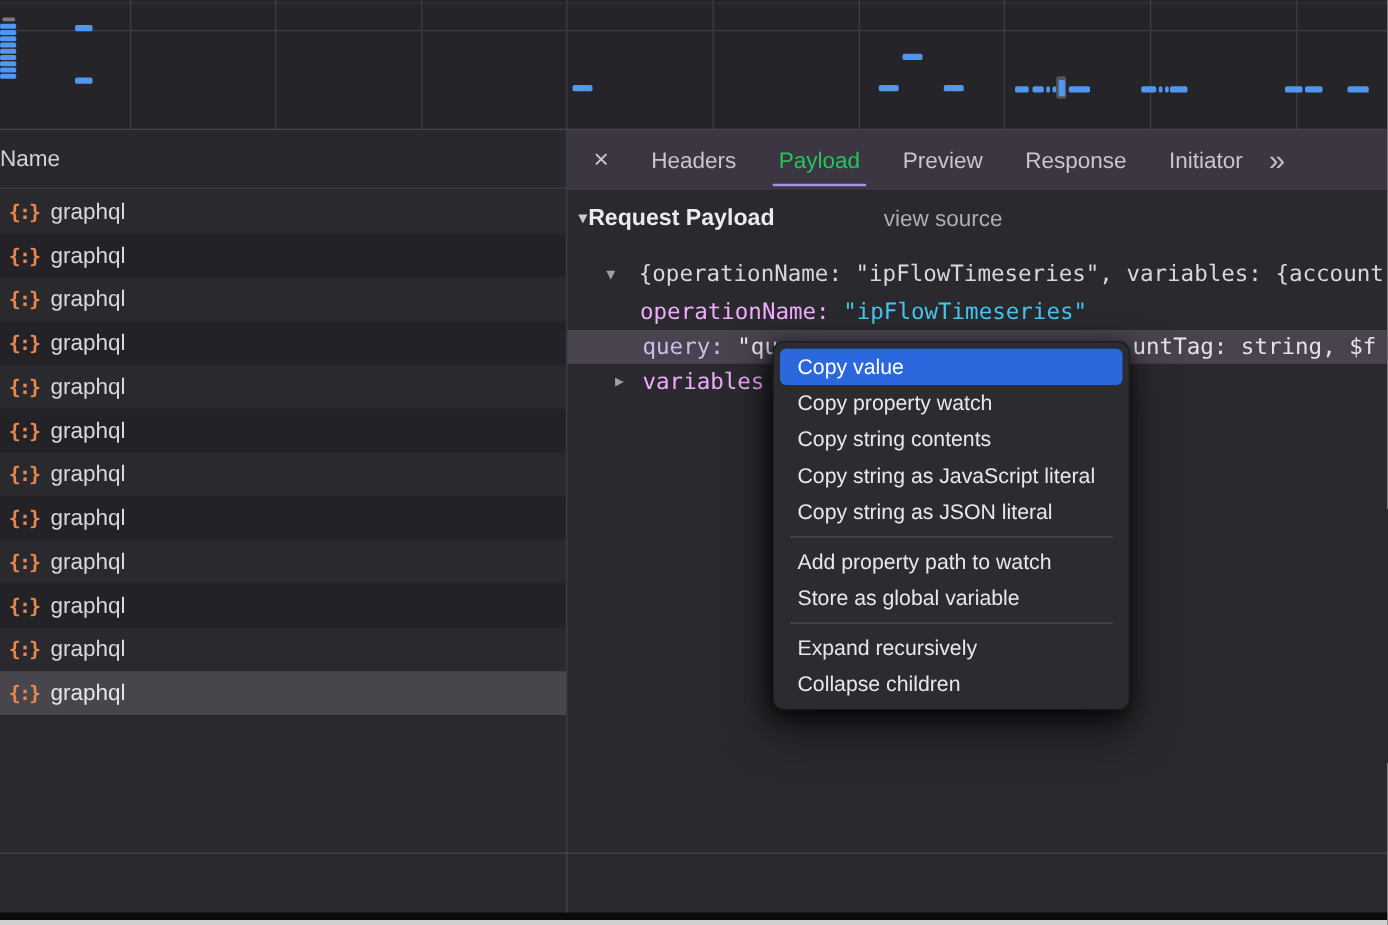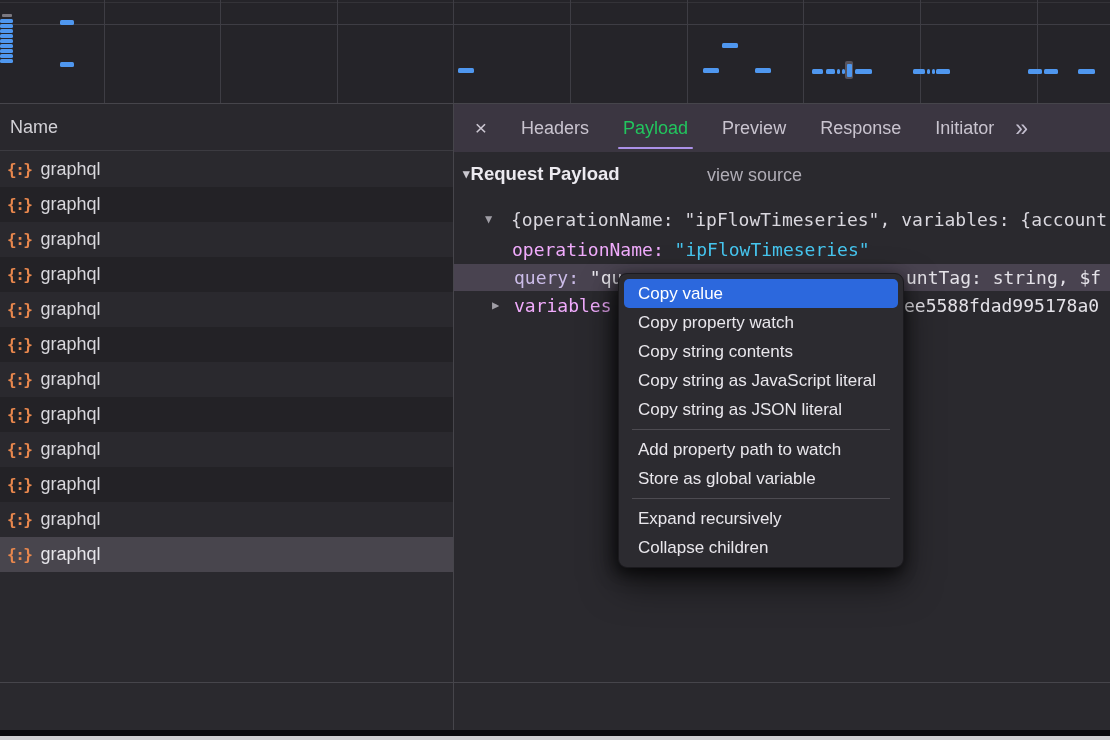--- a/index.html
+++ b/index.html
@@ -14,21 +14,21 @@
   .gridline-v { position:absolute; top:0; bottom:0; width:1px; background:#3e3d44; }
   .gridline-h { position:absolute; left:0; right:0; height:1px; background:#3e3d44; }
   .hairline-top { position:absolute; left:0; right:0; top:2px; height:1px; background:rgba(255,255,255,0.07); }
   .ov-bar { position:absolute; border-radius:1.5px; }
   .ov-gray { position:absolute; background:#7a7880; border-radius:1px; }
   .ov-marker { position:absolute; background:#56535d; border-radius:2px; }
   .ov-marker-inner { position:absolute; border-radius:1px; }
   
   .name-header { position:absolute; left:0; top:104px; width:453px; height:47px;
     background:#29282d; border-bottom:1px solid #3c3b41; color:#d2d1d6;
-    font-size:18px; display:flex; align-items:center; padding-left:10px; box-sizing:border-box; }
+    font-size:18px; display:flex; align-items:center; box-sizing:border-box; }
   .request-list { position:absolute; left:0; top:152px; width:453px; }
   .req-row { height:35px; display:flex; align-items:center; font-size:18px; color:#d9d8dd; }
   .req-row.even { background:#2a292e; }
   .req-row.odd  { background:#232226; }
   .req-row.selected { background:#48454d; color:#e6e5ea; }
   .req-icon { color:#e8874d; font-family:"DejaVu Sans Mono", monospace; font-weight:bold;
     font-size:16px; margin:0 9px 0 7px; letter-spacing:-1.5px; }
   .vdivider { position:absolute; left:453px; top:104px; width:1px; height:627px; background:#46454b; }
   
   .tabbar { position:absolute; left:454px; top:104px; width:656px; height:48px;
@@ -201,21 +201,20 @@
     <div class="code-line" style="left:57px; top:54px; width:599px; overflow:hidden;">{operationName: "ipFlowTimeseries", variables: {account</div>
 
     <div class="code-line" style="left:58px; top:84px;"><span class="key">operationName: </span><span class="str">"ipFlowTimeseries"</span></div>
 
     <div class="hl-row"></div>
     <div class="code-line" style="left:60px; top:112px;"><span class="key-hl">query: </span><span class="white">"qu</span></div>
     <div class="frag white" style="left:452px; top:112px;">untTag: string, $f</div>
 
     <span class="tri" style="left:38px; top:140px;">▶</span>
     <div class="code-line" style="left:60px; top:140px;"><span class="key">variables</span></div>
-    <div class="frag" style="left:450px; top:140px;">ee5588fdad995178a0</div>
   </div>
 
   <div class="context-menu" id="context-menu">
       <div class="menu-item highlighted" style="background: rgb(44, 104, 221);">Copy value</div>
       <div class="menu-item">Copy property watch</div>
       <div class="menu-item">Copy string contents</div>
       <div class="menu-item">Copy string as JavaScript literal</div>
       <div class="menu-item">Copy string as JSON literal</div>
       <div class="menu-divider"></div>
       <div class="menu-item">Add property path to watch</div>

